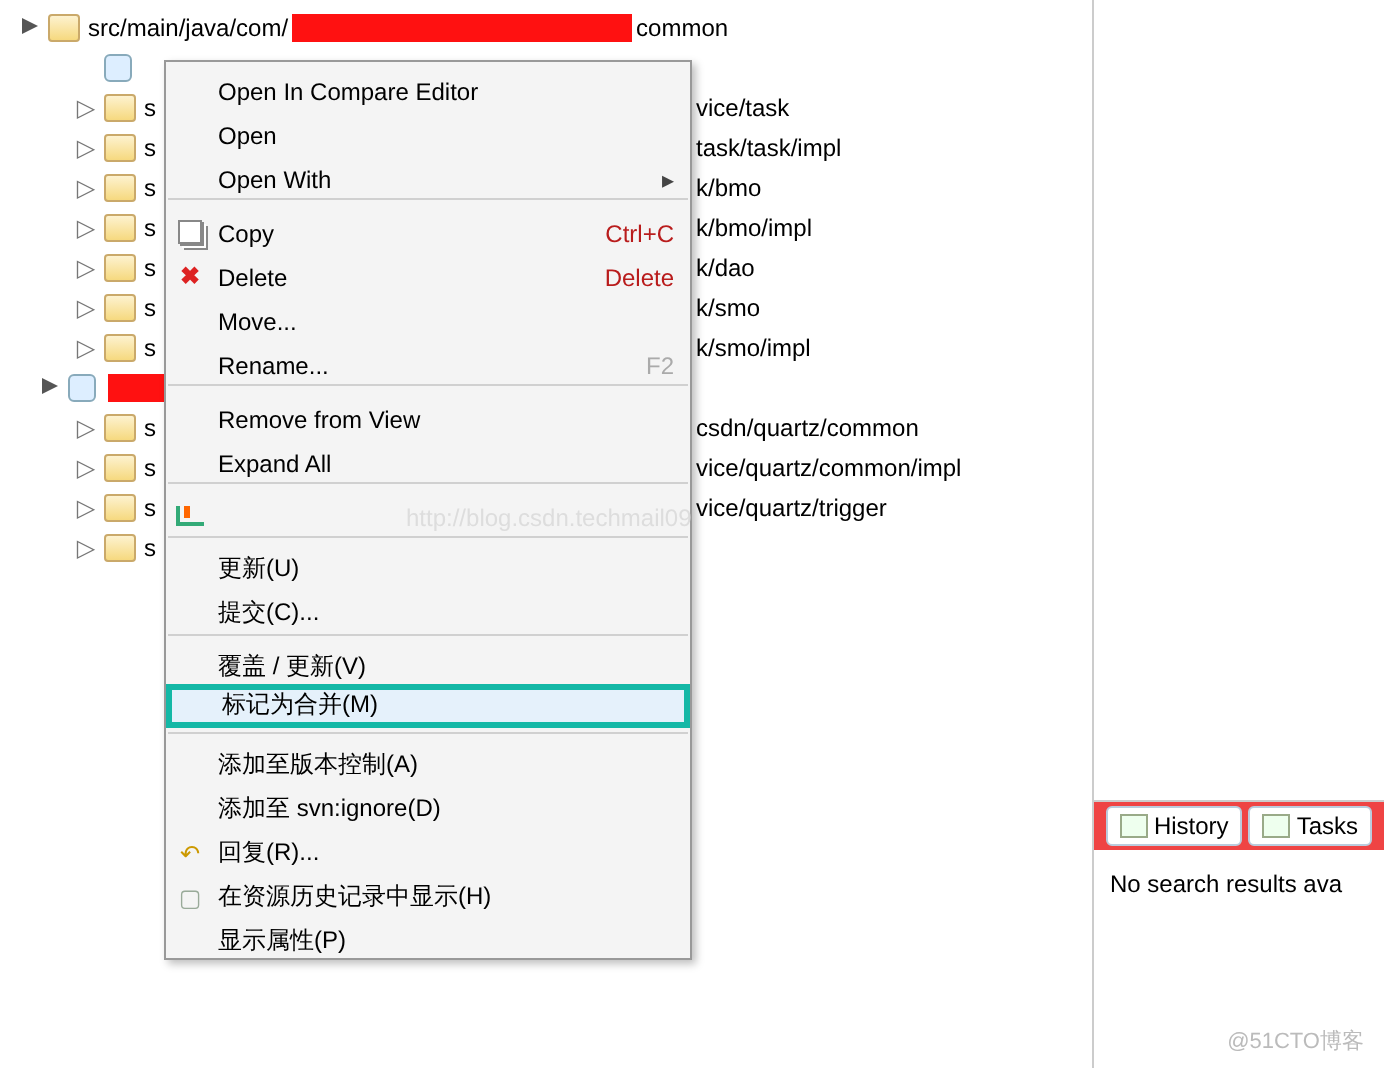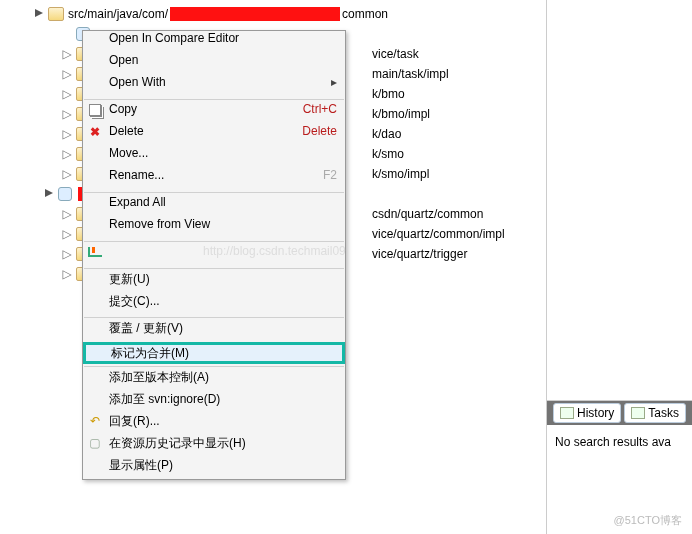--- a/index.html
+++ b/index.html
@@ -1,34 +1,34 @@
 <!DOCTYPE html>
 <html><head>
 <meta charset="utf-8">
 <style>
 *{box-sizing:border-box;margin:0;padding:0;font-family:"Microsoft YaHei",Tahoma,sans-serif;font-size:12px;color:#000;}
 body{background:#fff;width:692px;height:534px;overflow:hidden;position:relative;}
-.main{display:flex;height:100%;padding-left:24px;}
+.main{display:flex;height:100%;}
 .tree-panel{width:570px;border-right:1px solid #ccc;position:relative;padding:4px 0 0 6px;}
 .right-panel{flex:1;background:#fff;padding-top:400px;}
 .row{display:flex;align-items:center;height:20px;white-space:nowrap;}
 .indent{display:inline-block;width:18px;text-align:center;color:#888;}
 .pkg{display:inline-block;width:16px;height:14px;border:1px solid #caa96a;background:linear-gradient(#fdf2cf,#f6d97f);border-radius:2px;margin-right:4px;}
 .redbar{display:inline-block;height:14px;background:#f11;margin:0 2px;}
 .tw{color:#777;}
 .ctx{position:absolute;left:82px;top:30px;width:264px;background:#f4f4f4;border:1px solid #999;box-shadow:2px 2px 4px rgba(0,0,0,0.25);z-index:10;}
-.ctx .mi{display:flex;align-items:flex-start;height:22px;padding:0 8px 0 26px;position:relative;}
+.ctx .mi{display:flex;align-items:flex-end;height:22px;padding:0 8px 0 26px;position:relative;}
 .ctx .mi.hov{background:#e5f1fb;border:3px solid #14b8a6;padding:0 7px 0 25px;}
 .ctx .mi.dis{color:#9a9a9a;}
 .ctx .ic{position:absolute;left:4px;width:16px;height:16px;display:flex;align-items:center;justify-content:center;}
 .ctx .rt{margin-left:auto;color:#b91c1c;}
 .ctx .mi.dis .rt{color:#aaa;}
 .ctx .sep{height:1px;background:#d0d0d0;margin:2px 1px;}
 .ctx .sub::after{content:"▸";position:absolute;right:8px;color:#444;}
-.tabs{display:flex;gap:3px;padding:2px 6px;border-top:1px solid #ccc;background:#737373;}
+.tabs{display:flex;gap:3px;padding:2px 6px;border-top:1px solid #ccc;background:#ef4444;}
 .tab{display:flex;align-items:center;gap:3px;padding:2px 6px;background:#fff;border:1px solid #bcd;border-radius:3px;}
 .tabic{width:14px;height:12px;border:1px solid #9a8;background:#efe;}
 .nores{padding:10px 8px;}
 .wm{position:absolute;right:10px;bottom:6px;color:#bbb;font-size:11px;}
 .headic{display:inline-block;width:14px;height:14px;border:1px solid #8ab;border-radius:3px;background:#def;margin-right:4px;}
 .redx{color:#d22;font-weight:bold;}
 .graph{width:14px;height:10px;border-left:2px solid #3a7;border-bottom:2px solid #3a7;}
 .graph::after{content:"";display:block;width:3px;height:6px;background:#f60;margin-left:2px;}
 .copy{width:12px;height:12px;border:1px solid #888;background:#fff;box-shadow:1px 1px 0 #888,2px 2px 0 #fff,3px 3px 0 #888;}
 svg.arrow{width:10px;height:10px;}
@@ -57,21 +57,21 @@
         <div class="row" style="padding-left: 28px;">
           <span class="indent tw">▷</span>
           <span class="pkg"></span>
           <span>s</span>
           <span style="margin-left:270px">vice/task</span>
         </div>
         <div class="row" style="padding-left: 28px;">
           <span class="indent tw">▷</span>
           <span class="pkg"></span>
           <span>s</span>
-          <span style="margin-left:270px">main/task/impl</span>
+          <span style="margin-left:270px">task/task/impl</span>
         </div>
         <div class="row" style="padding-left: 28px;">
           <span class="indent tw">▷</span>
           <span class="pkg"></span>
           <span>s</span>
           <span style="margin-left:270px">k/bmo</span>
         </div>
         <div class="row" style="padding-left: 28px;">
           <span class="indent tw">▷</span>
           <span class="pkg"></span>
@@ -169,24 +169,24 @@
     </div>
   <div class="mi dis">
       <span>Move...</span>
     </div>
   <div class="mi dis">
       <span>Rename...</span>
       <span class="rt">F2</span>
     </div>
   <div class="sep"></div>
   <div class="mi">
+      <span>Remove from View</span>
+    </div>
+  <div class="mi">
       <span>Expand All</span>
-    </div>
-  <div class="mi">
-      <span>Remove from View</span>
     </div>
   <div class="sep"></div>
   <div class="mi">
       <span class="ic">
         <span class="graph"></span>
       </span>
       <span style="position:absolute;left:120px;color:#ddd;pointer-events:none">http://blog.csdn.techmail09</span>
     </div>
   <div class="sep"></div>
   <div class="mi">

